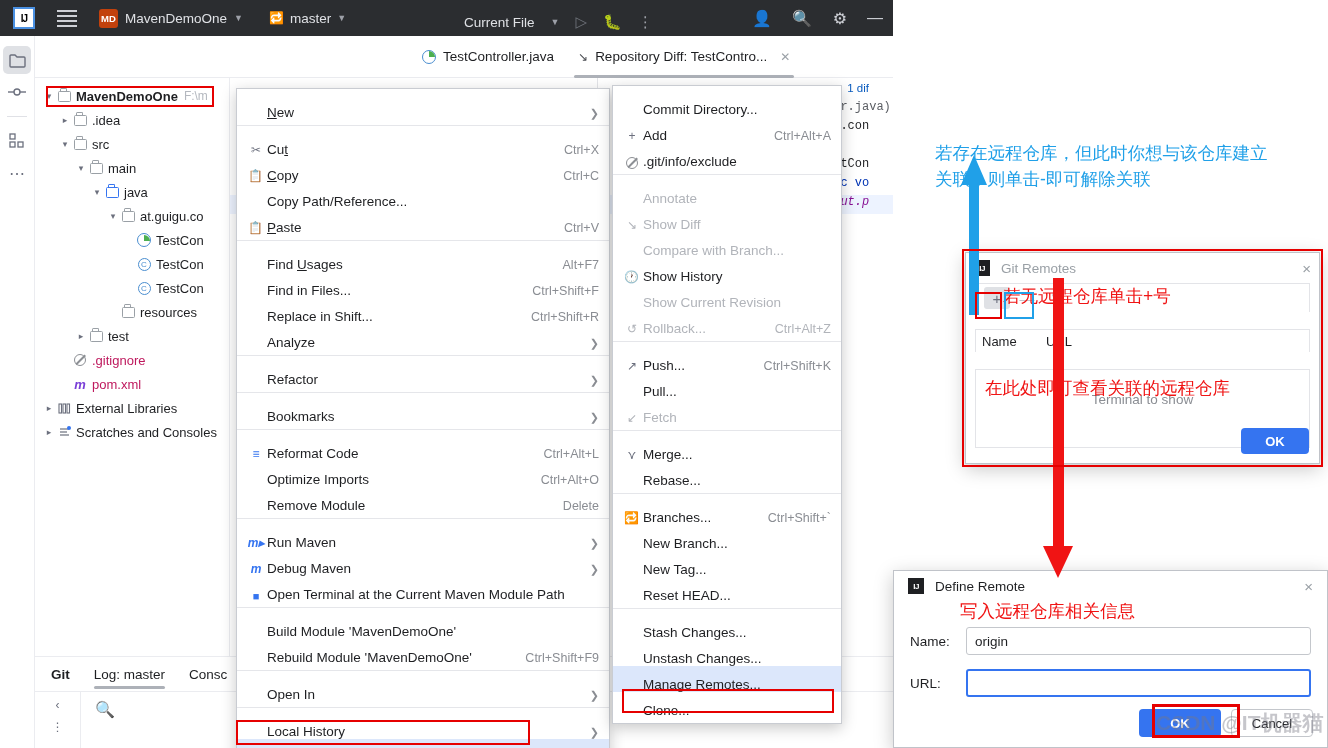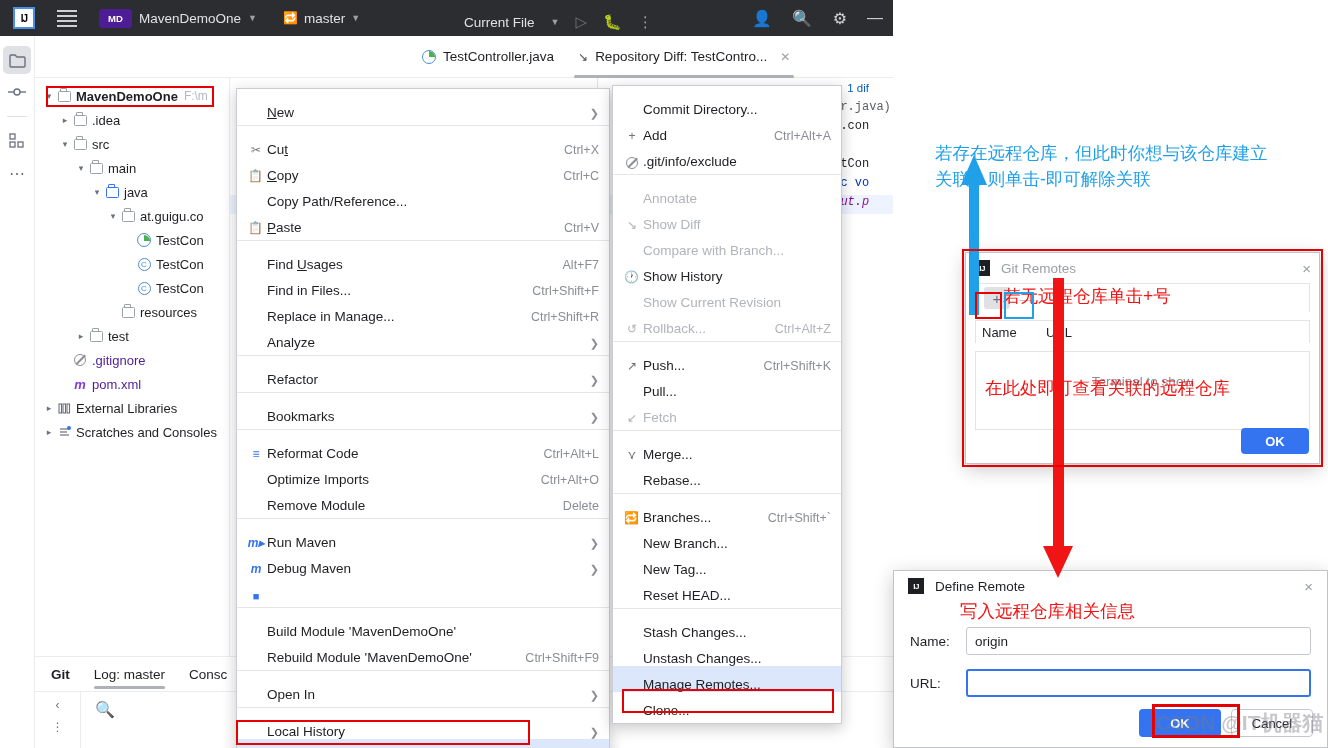--- a/index.html
+++ b/index.html
@@ -27,21 +27,21 @@
     background:#ffffff; color:#000; border:2px solid #4a90e2;
     display:flex; align-items:center; justify-content:center;
     font-size:10px; font-weight:bold; letter-spacing:-1px;
   }
   .tb-hamburger { margin-left:22px; width:20px; display:flex; flex-direction:column; gap:3px; cursor:pointer;}
   .tb-hamburger i { display:block; height:2px; background:#ced0d6; }
   .proj-chip {
     display:flex; align-items:center; gap:7px; margin-left:22px; cursor:pointer;
   }
   .proj-badge {
-    width:33px; height:19px; border-radius:3px; background:#4c1d95;
+    width:19px; height:19px; border-radius:3px; background:#c2410c;
     color:#fff; font-size:9.5px; font-weight:bold;
     display:flex; align-items:center; justify-content:center;
   }
   .proj-name { color:#dfe1e5; font-size:13.5px; }
   .chev { color:#9da0a8; font-size:9px; }
   .branch-chip { display:flex; align-items:center; gap:6px; margin-left:26px; cursor:pointer;}
   .branch-ico { color:#ced0d6; font-size:12px; }
   .branch-name { color:#dfe1e5; font-size:13.5px; }
   .tb-center { position:absolute; left:464px; top:0; height:44px; display:flex; align-items:center; gap:16px; }
   .runcfg { color:#dfe1e5; font-size:13.5px; cursor:pointer;}
@@ -92,21 +92,21 @@
     border:2px solid #e60000; pointer-events:none; z-index:6;
   }
   .folder-ico { width:13px;height:11px;border:1.4px solid #9aa0a6;border-radius:1.5px;position:relative; }
   .folder-ico::before{content:"";position:absolute;left:1px;top:-3.4px;width:5px;height:3px;border:1.4px solid #9aa0a6;border-bottom:none;border-radius:1.5px 1.5px 0 0;}
   .folder-ico.blue{border-color:#3574f0;}
   .folder-ico.blue::before{border-color:#3574f0;}
   .cls-ico{width:13px;height:13px;border-radius:50%;border:1.5px solid #4a8ed0;font-size:8px;color:#4a8ed0;display:flex;align-items:center;justify-content:center;}
   .m-ico{color:#7a3fd8;font-style:italic;font-weight:bold;font-size:13px;}
   .ban-ico{width:12px;height:12px;border-radius:50%;border:1.5px solid #8c8f94;position:relative;}
   .ban-ico::after{content:"";position:absolute;left:-1px;top:4px;width:13px;height:1.5px;background:#8c8f94;transform:rotate(-45deg);}
-  .red-txt{color:#4c1d95;}
+  .red-txt{color:#be185d;}
 
   
   .gitwin { position:absolute; left:35px; top:656px; width:858px; height:92px; background:#ffffff; border-top:1px solid #ebecf0; }
   .gitwin-tabs { height:34px; display:flex; align-items:center; gap:24px; padding-left:16px; font-size:13.5px; }
   .gitwin-tabs .gt { color:#1e1f22; cursor:pointer; position:relative; height:34px; display:flex; align-items:center;}
   .gitwin-tabs .gt.bold { font-weight:bold; }
   .gitwin-tabs .gt.active::after{content:"";position:absolute;left:0;right:0;bottom:2px;height:3px;border-radius:2px;background:#adb1b8;}
   .gitwin-body{ display:flex; height:58px; border-top:1px solid #ebecf0;}
   .gitwin-rail{ width:46px; border-right:1px solid #ebecf0; display:flex;flex-direction:column;align-items:center;padding-top:6px;gap:8px;color:#6c707e;font-size:12px;}
   .gitwin-search{ flex:1; padding:8px 0 0 14px; color:#9aa0a6; }
@@ -170,21 +170,21 @@
   .dlg-hdr { height:30px; display:flex; align-items:center; padding:0 8px; }
   .dlg-ij { width:16px;height:16px;background:#1e1f22;color:#fff;font-size:8px;font-weight:bold;display:flex;align-items:center;justify-content:center;letter-spacing:-0.5px;}
   .dlg-title { font-size:13.5px; color:#9aa0a6; padding-left:11px; }
   .dlg-x { margin-left:auto; color:#9aa0a6; font-size:15px; cursor:pointer; }
   .remotes-toolbar { display:flex; align-items:center; gap:4px; padding:3px 0 3px 8px; border:1px solid #e3e4e8; border-bottom:none; margin:0 9px; }
   .tbtn { width:26px;height:22px;display:flex;align-items:center;justify-content:center;font-size:15px;color:#6c707e;cursor:pointer;border-radius:3px;}
   .tbtn.act { background:#dfe1e5; }
   .tbtn.dim { color:#c3c6cc; }
   .redbox-plus { position:absolute; left:975px; top:292px; width:27px; height:27px; border:2px solid #e60000; z-index:46; pointer-events:none;}
   .bluebox-minus { position:absolute; left:1004px; top:292px; width:30px; height:27px; border:2px solid #20a0e8; z-index:46; pointer-events:none;}
-  .remotes-head { display:flex; font-size:13px; color:#1e1f22; border:1px solid #e3e4e8; border-bottom:none; margin:8px 9px; height:23px; align-items:center; }
+  .remotes-head { display:flex; font-size:13px; color:#1e1f22; border:1px solid #e3e4e8; border-bottom:none; margin:17px 9px; height:23px; align-items:center; }
   .remotes-head span:first-child{ width:70px; padding-left:6px;}
   .remotes-body { margin:0 9px; border:1px solid #e3e4e8; height:79px; display:flex; align-items:flex-start; justify-content:center; padding-top:22px; color:#8a8d93; font-size:13.5px;}
   .dlg-ok { position:absolute; right:10px; bottom:9px; width:68px; height:26px; background:#3574f0; color:#fff; font-size:13px; font-weight:bold; display:flex; align-items:center; justify-content:center; border-radius:4px; cursor:pointer;}
 
   
   .dlg-define { left:893px; top:570px; width:435px; height:178px; }
   .dr-row { display:flex; align-items:center; padding:0 16px; margin-top:8px; }
   .dr-lab { width:56px; font-size:13.5px; color:#1e1f22; }
   .dr-inp { flex:1; height:28px; border:1px solid #c4c7cc; border-radius:3px; padding:0 8px; font-size:13.5px; color:#1e1f22; display:flex; align-items:center; background:#fff;}
   .dr-inp.focus { border:2px solid #3574f0; }
@@ -457,21 +457,21 @@
           <span class="mtxt">Find <span class="u">U</span>sages</span>
           <span class="mkey">Alt+F7</span>
         </div>
         <div class="mi">
           <span class="mico"></span>
           <span class="mtxt">Find in Files...</span>
           <span class="mkey">Ctrl+Shift+F</span>
         </div>
         <div class="mi">
           <span class="mico"></span>
-          <span class="mtxt">Replace in Manage...</span>
+          <span class="mtxt">Replace in Shift...</span>
           <span class="mkey">Ctrl+Shift+R</span>
         </div>
         <div class="mi">
           <span class="mico"></span>
           <span class="mtxt">Analyze</span>
           <span class="marr">❯</span>
         </div>
         <div class="msep"></div>
         <div class="mi">
           <span class="mico"></span>
@@ -514,20 +514,21 @@
           <span class="mico">
             <span class="mvn-ico">m</span>
           </span>
           <span class="mtxt">Debug Maven</span>
           <span class="marr">❯</span>
         </div>
         <div class="mi">
           <span class="mico">
             <span class="term-ico">■</span>
           </span>
+          <span class="mtxt">Open Terminal at the Current Maven Module Path</span>
         </div>
         <div class="msep"></div>
         <div class="mi">
           <span class="mico"></span>
           <span class="mtxt">Build Module 'MavenDemoOne'</span>
         </div>
         <div class="mi">
           <span class="mico"></span>
           <span class="mtxt">Rebuild Module 'MavenDemoOne'</span>
           <span class="mkey">Ctrl+Shift+F9</span>

